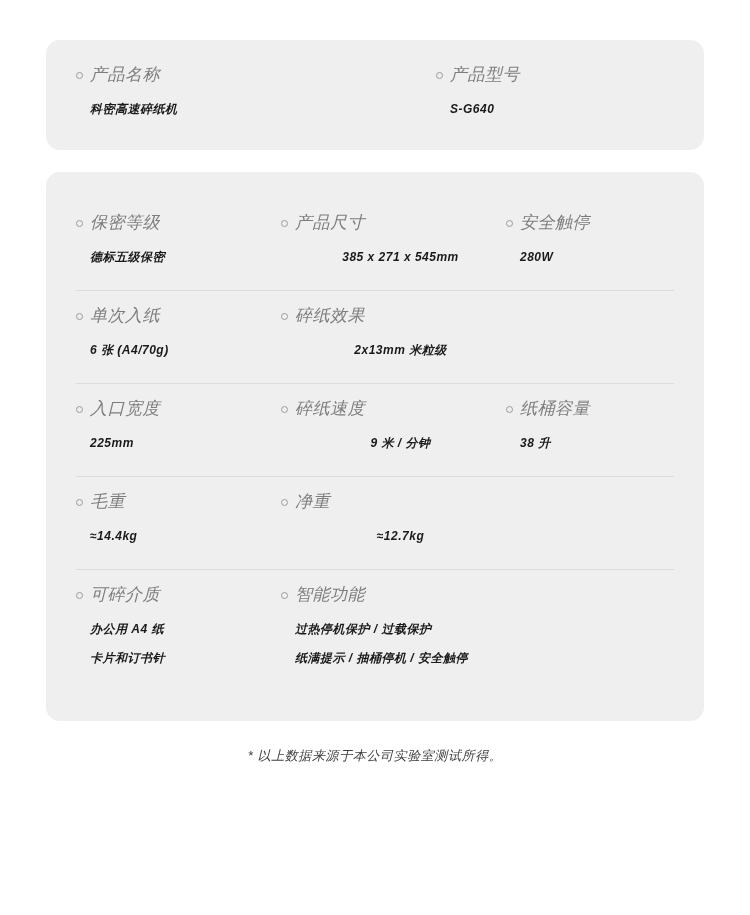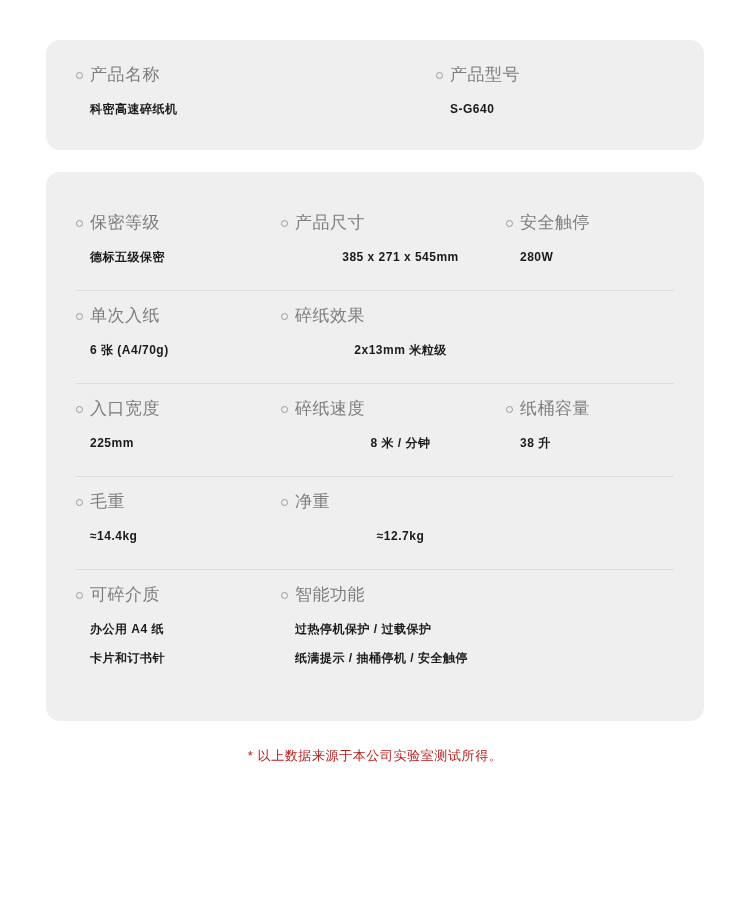--- a/index.html
+++ b/index.html
@@ -14,20 +14,21 @@
     color: #1c1c1c;
     -webkit-font-smoothing: antialiased;
   }
   .page {
     width: 750px;
     height: 677px;
     position: relative;
     box-sizing: border-box;
     padding: 40px 46px 0 46px;
     background: #ffffff;
+    font-style: italic;
   }
 
   
   .card {
     background: #efefef;
     border-radius: 14px;
   }
   .card-top {
     padding: 24px 30px 26px 30px;
     display: flex;
@@ -84,21 +85,21 @@
   .spec-cell .field-label { margin-bottom: 9px; }
   .spec-cell .field-value {
     font-size: 12px;
     line-height: 29px;
   }
   .value-multiline { white-space: pre-line; }
 
   .footnote {
     text-align: center;
     font-size: 13px;
-    color: #b91c1c;
+    color: #404040;
     letter-spacing: 0.6px;
     margin-top: 26px;
   }
 </style>
 </head>
 <body>
 
 <div class="page">
 
   <div class="card card-top">
@@ -167,21 +168,21 @@
           <span class="dot"></span>
           <span>入口宽度</span>
         </div>
         <div class="field-value">225mm</div>
       </div>
       <div class="spec-cell c2">
         <div class="field-label">
           <span class="dot"></span>
           <span>碎纸速度</span>
         </div>
-        <div class="field-value">8 米 / 分钟</div>
+        <div class="field-value">9 米 / 分钟</div>
       </div>
       <div class="spec-cell c3">
         <div class="field-label">
           <span class="dot"></span>
           <span>纸桶容量</span>
         </div>
         <div class="field-value">38 升</div>
       </div>
     </div>
 

